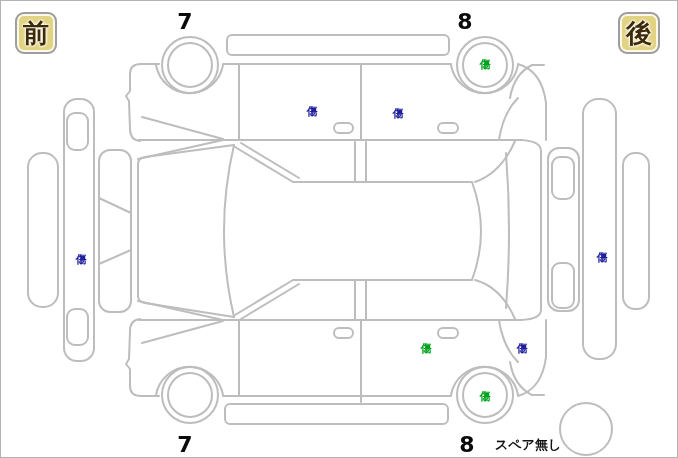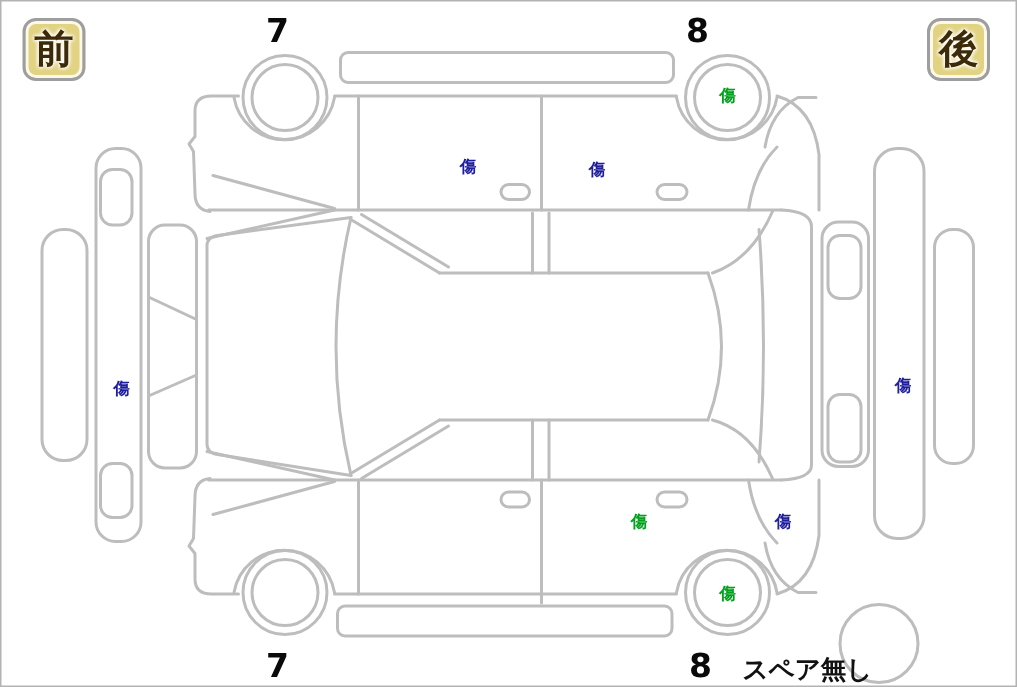--- a/index.html
+++ b/index.html
@@ -36,21 +36,21 @@
   #tread-tr{left:464px;top:21px;}
   #tread-bl{left:184px;top:444px;}
   #tread-br{left:466px;top:444px;}
   .marker{
     position:absolute;
     transform:translate(-50%,-50%);
     font-size:11px;font-weight:bold;line-height:1;
   }
   #spare-label{
     position:absolute;left:494px;top:437px;
-    font-size:17px;font-weight:bold;color:#111;line-height:1.1;
+    font-size:13px;font-weight:bold;color:#111;line-height:1.1;
   }
 </style>
 </head>
 <body>
 
 <div id="screen">
 
   <svg id="car-svg" width="678" height="458" viewBox="0 0 678 458">
     <g fill="none" stroke="#bdbdbd" stroke-width="2" stroke-linecap="round" stroke-linejoin="round">
 

